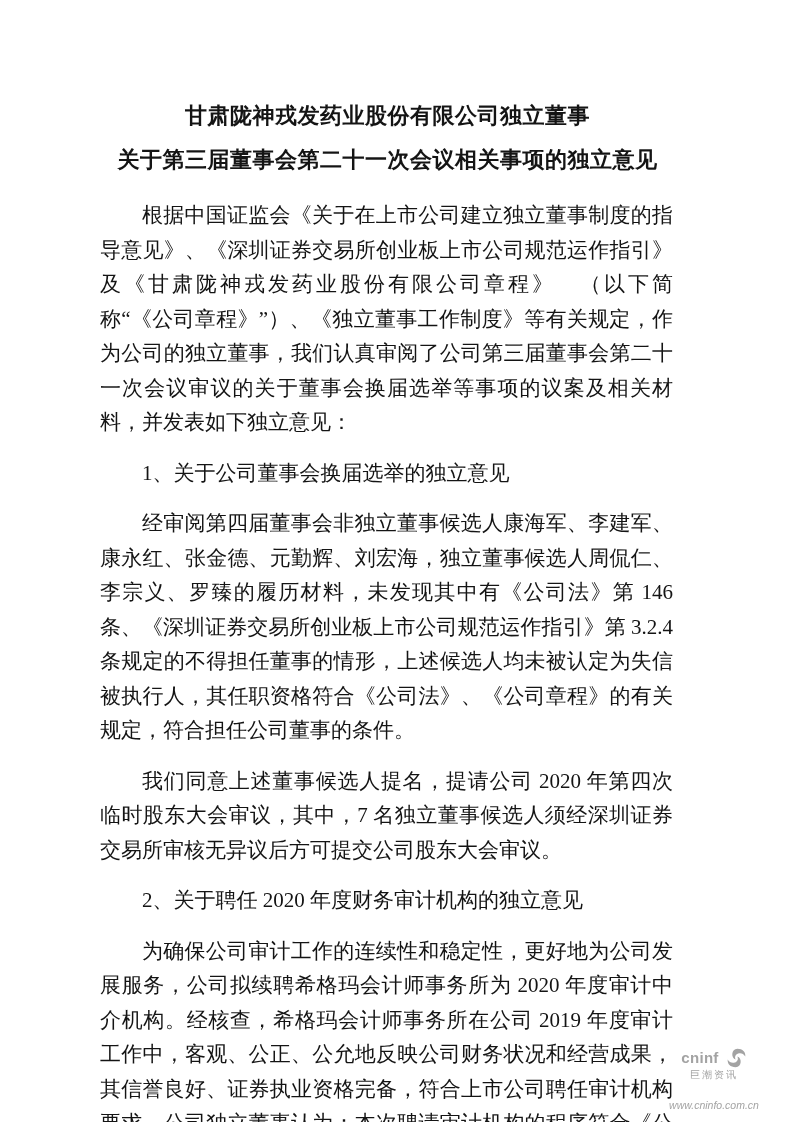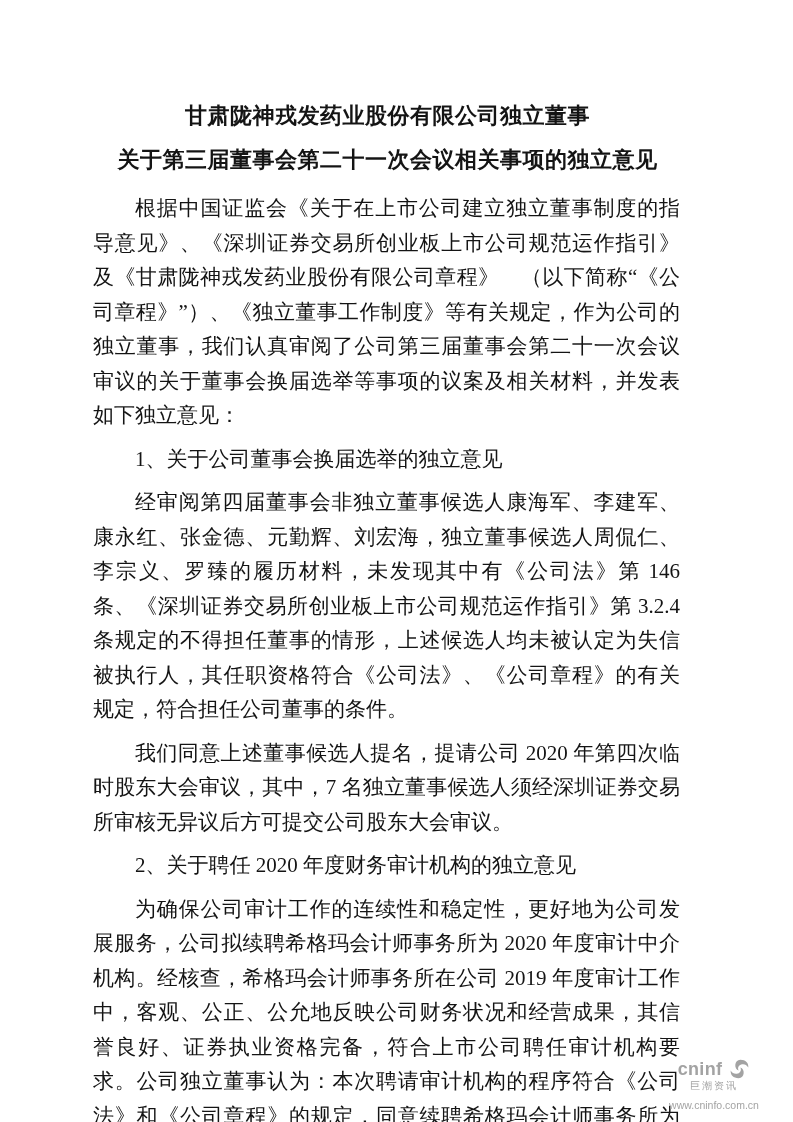--- a/index.html
+++ b/index.html
@@ -25,52 +25,53 @@
     line-height: 44px;
     letter-spacing: 0.5px;
   }
   .doc-body {
     margin: 6px 86px 0 84px;
     font-size: 21px;
     line-height: 34.5px;
     text-align: justify;
   }
   .doc-body p {
-    margin: 9px;
+    margin: 16px;
     text-indent: 2em;
   }
   .cninfo-logo {
     position: absolute;
     right: 3px;
     bottom: 10px;
     width: 116px;
     color: #a3a3a3;
     font-family: "Liberation Sans", "DejaVu Sans", sans-serif;
     text-align: center;
     line-height: 1.1;
   }
   .cninfo-row {
     display: flex;
     align-items: center;
     justify-content: center;
     gap: 7px;
     font-weight: bold;
-    font-size: 18px;
+    font-size: 15px;
     letter-spacing: 0.3px;
   }
   .cninfo-cn {
     font-size: 10px;
     letter-spacing: 2px;
     margin-top: 1px;
     text-align: center;
   }
   .cninfo-url {
     font-size: 10.5px;
-    margin-top: 9px;
+    margin-top: 20px;
     letter-spacing: 0;
+    font-style: italic;
   }
 </style>
 </head>
 <body>
 
 <div class="page">
 
   <div class="doc-title">
     <div>甘肃陇神戎发药业股份有限公司独立董事</div>
     <div>关于第三届董事会第二十一次会议相关事项的独立意见</div>

